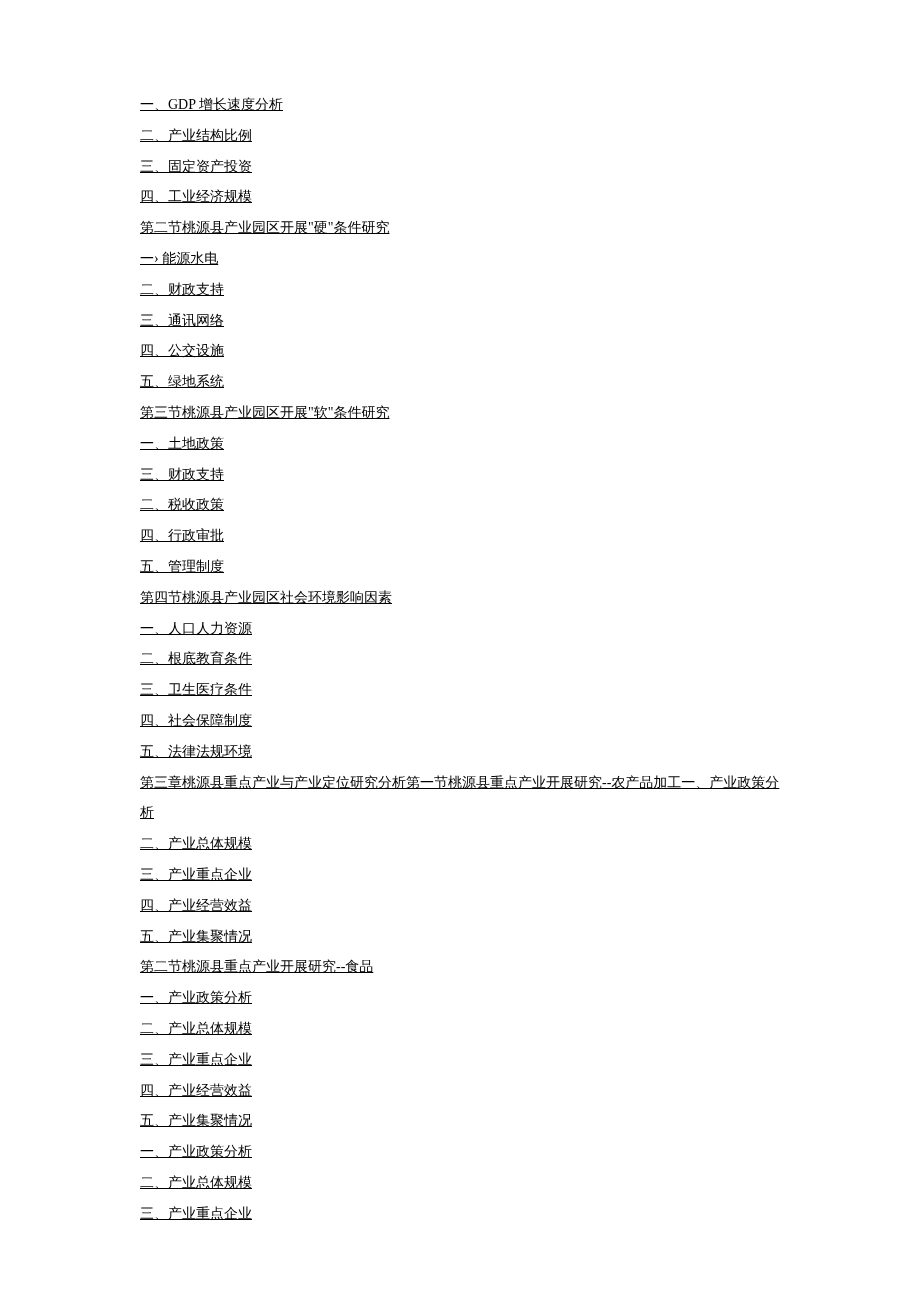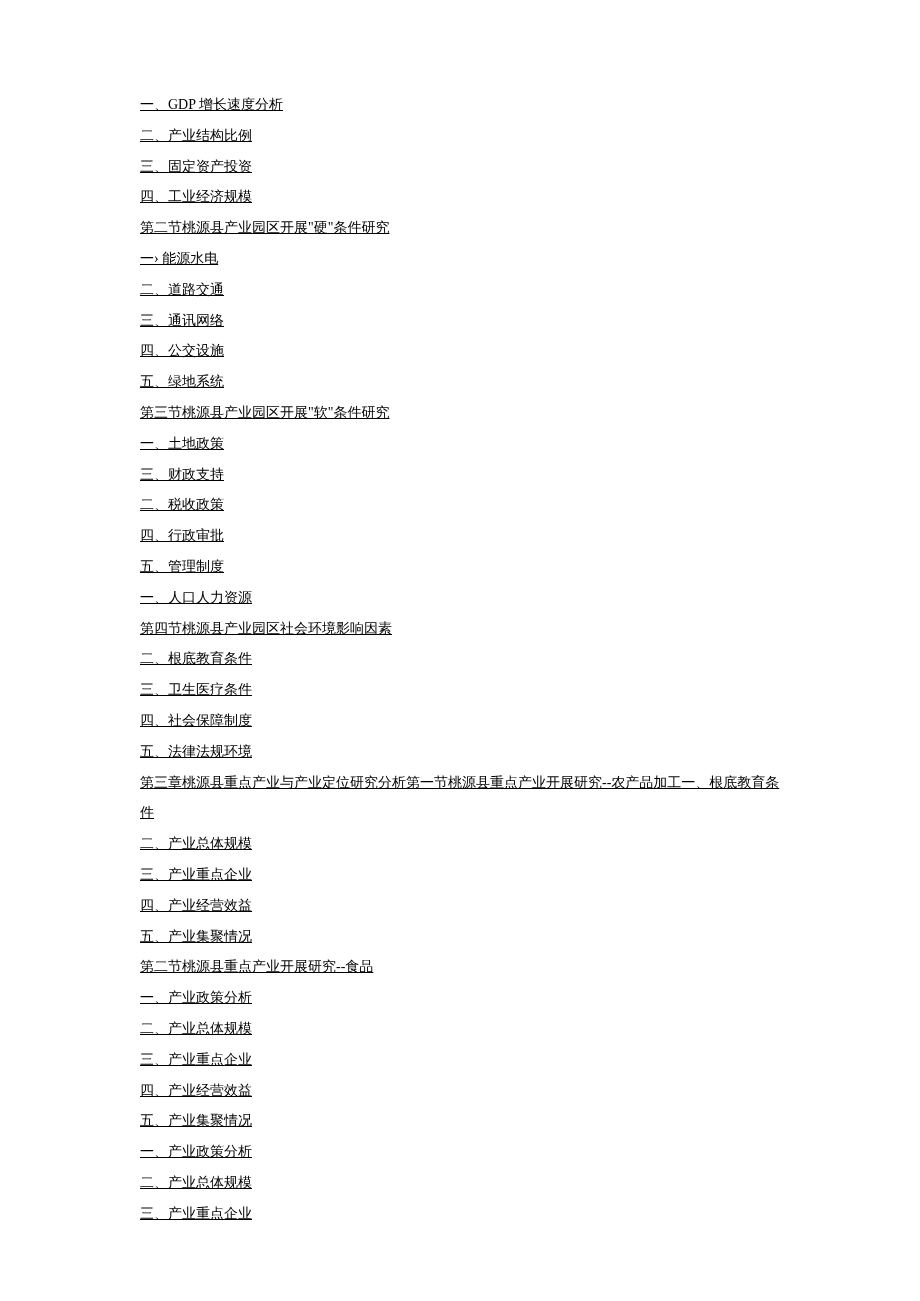--- a/index.html
+++ b/index.html
@@ -27,37 +27,37 @@
 </head>
 <body>
 
 <div class="content">
   <span class="line">一、GDP 增长速度分析</span>
   <span class="line">二、产业结构比例</span>
   <span class="line">三、固定资产投资</span>
   <span class="line">四、工业经济规模</span>
   <span class="line">第二节桃源县产业园区开展"硬"条件研究</span>
   <span class="line">一› 能源水电</span>
-  <span class="line">二、道路交通</span>
+  <span class="line">二、财政支持</span>
   <span class="line">三、通讯网络</span>
   <span class="line">四、公交设施</span>
   <span class="line">五、绿地系统</span>
   <span class="line">第三节桃源县产业园区开展"软"条件研究</span>
   <span class="line">一、土地政策</span>
   <span class="line">三、财政支持</span>
   <span class="line">二、税收政策</span>
   <span class="line">四、行政审批</span>
   <span class="line">五、管理制度</span>
+  <span class="line">第四节桃源县产业园区社会环境影响因素</span>
   <span class="line">一、人口人力资源</span>
-  <span class="line">第四节桃源县产业园区社会环境影响因素</span>
   <span class="line">二、根底教育条件</span>
   <span class="line">三、卫生医疗条件</span>
   <span class="line">四、社会保障制度</span>
   <span class="line">五、法律法规环境</span>
-  <span class="line">第三章桃源县重点产业与产业定位研究分析第一节桃源县重点产业开展研究--农产品加工一、根底教育条件</span>
+  <span class="line">第三章桃源县重点产业与产业定位研究分析第一节桃源县重点产业开展研究--农产品加工一、产业政策分析</span>
   <span class="line">二、产业总体规模</span>
   <span class="line">三、产业重点企业</span>
   <span class="line">四、产业经营效益</span>
   <span class="line">五、产业集聚情况</span>
   <span class="line">第二节桃源县重点产业开展研究--食品</span>
   <span class="line">一、产业政策分析</span>
   <span class="line">二、产业总体规模</span>
   <span class="line">三、产业重点企业</span>
   <span class="line">四、产业经营效益</span>
   <span class="line">五、产业集聚情况</span>

